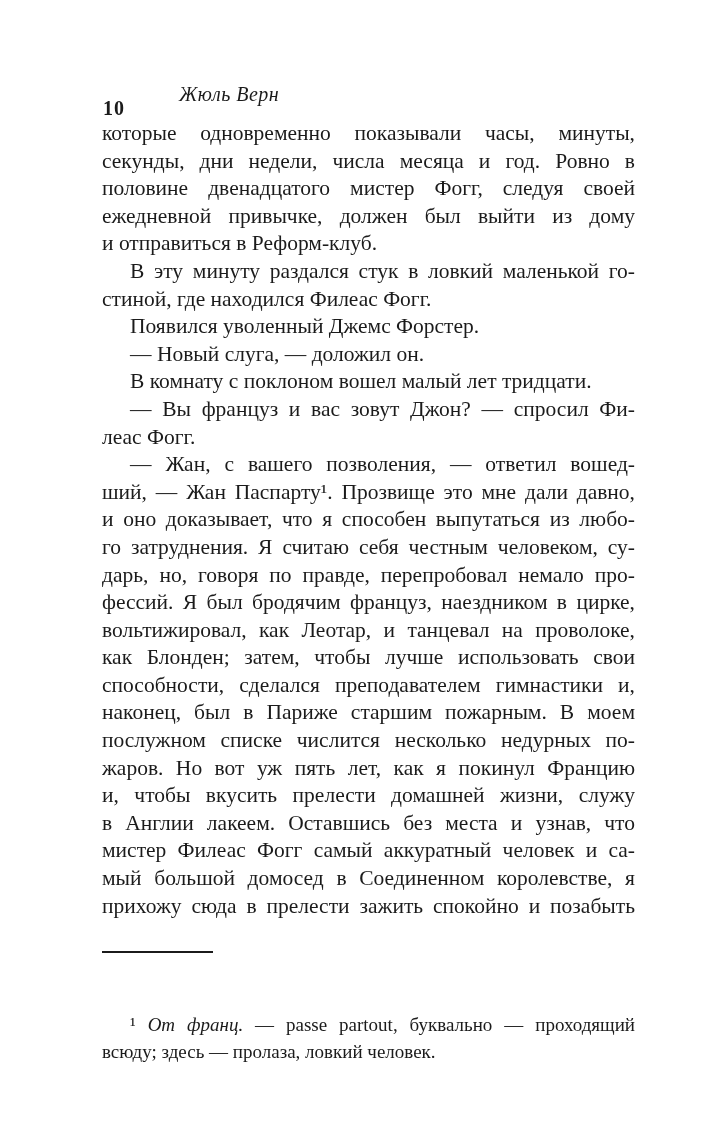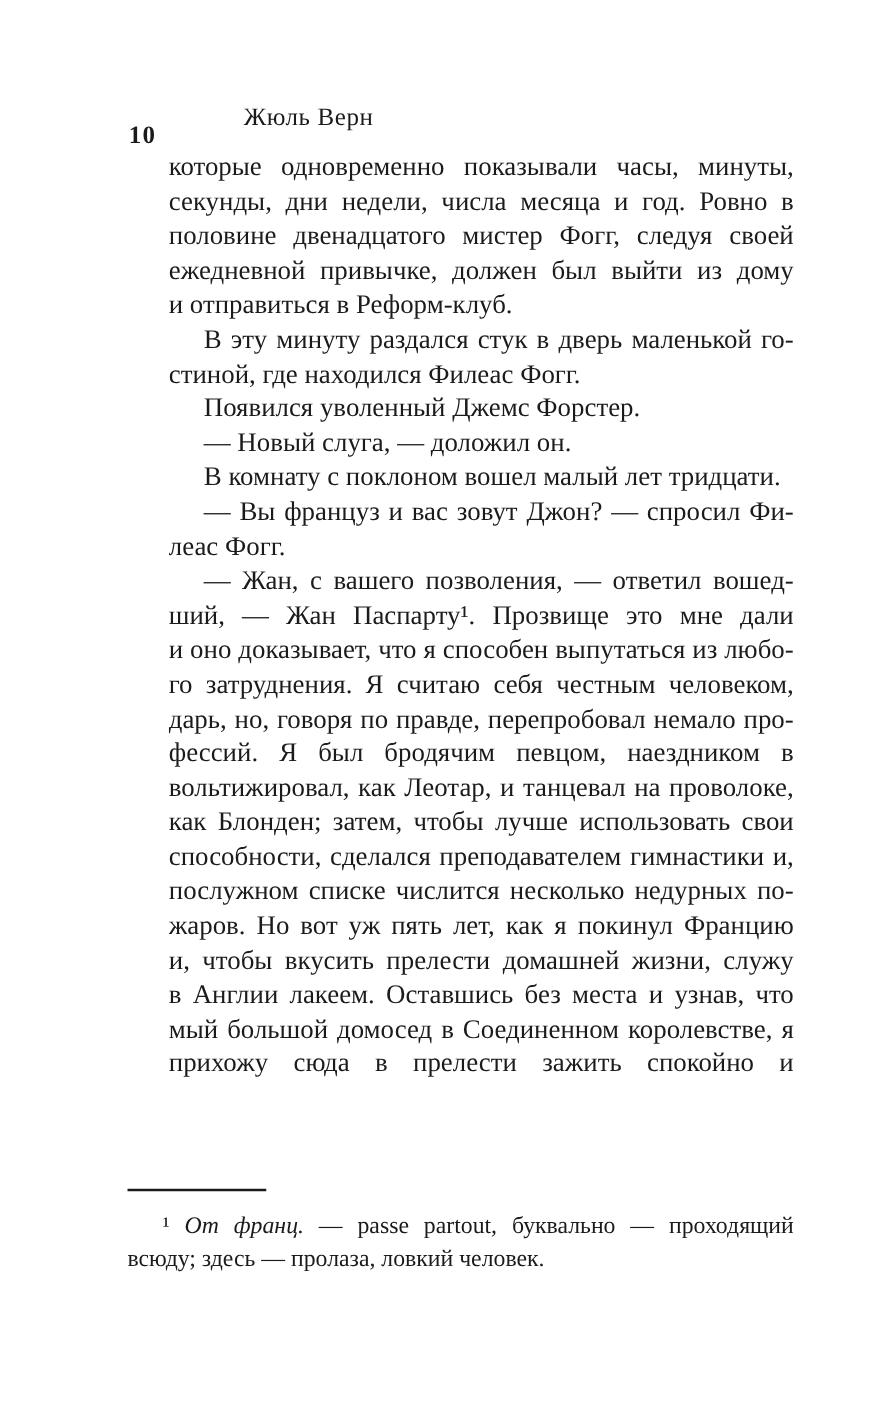--- a/index.html
+++ b/index.html
@@ -26,37 +26,37 @@
   }
   .page-number {
     position: absolute;
     left: 0;
     top: 14px;
     font-weight: 700;
     letter-spacing: 1px;
   }
   .running-title {
     position: absolute;
-    left: 92px;
+    left: 76px;
     top: 0;
+    font-style: italic;
     letter-spacing: 0.5px;
   }
   .body-text {
     position: absolute;
     left: 102px;
     top: 120px;
     width: 533px;
     font-size: 21.5px;
   }
   .ln {
     height: 27.6px;
     line-height: 27.6px;
     overflow: hidden;
     text-align: justify;
-    margin-left: 33px;
   }
   .ln.j::after {
     content: "";
     display: inline-block;
     width: 100%;
     height: 0;
   }
   .ln.last {
     text-align: left;
   }
@@ -78,20 +78,21 @@
     width: 533px;
     font-size: 19px;
   }
   .fn-line {
     height: 26.5px;
     line-height: 26.5px;
     overflow: hidden;
   }
   .fn-line.j {
     text-align: justify;
+    margin-top: 44px;
   }
   .fn-line.j::after {
     content: "";
     display: inline-block;
     width: 100%;
     height: 0;
   }
   .fn-term {
     font-style: italic;
   }
@@ -103,40 +104,42 @@
   <span class="page-number">10</span>
   <span class="running-title">Жюль Верн</span>
 </div>
 
 <div class="body-text">
     <div class="ln j">которые одновременно показывали часы, минуты,</div>
     <div class="ln j">секунды, дни недели, числа месяца и год. Ровно в</div>
     <div class="ln j">половине двенадцатого мистер Фогг, следуя своей</div>
     <div class="ln j">ежедневной привычке, должен был выйти из дому</div>
     <div class="ln last">и отправиться в Реформ-клуб.</div>
-    <div class="ln j ind">В эту минуту раздался стук в дверь маленькой го-</div>
+    <div class="ln j ind">В эту минуту раздался стук в ловкий маленькой го-</div>
     <div class="ln last">стиной, где находился Филеас Фогг.</div>
     <div class="ln last ind">Появился уволенный Джемс Форстер.</div>
     <div class="ln last ind">— Новый слуга, — доложил он.</div>
     <div class="ln last ind">В комнату с поклоном вошел малый лет тридцати.</div>
     <div class="ln j ind">— Вы француз и вас зовут Джон? — спросил Фи-</div>
     <div class="ln last">леас Фогг.</div>
     <div class="ln j ind">— Жан, с вашего позволения, — ответил вошед-</div>
     <div class="ln j">ший, — Жан Паспарту¹. Прозвище это мне дали давно,</div>
     <div class="ln j">и оно доказывает, что я способен выпутаться из любо-</div>
     <div class="ln j">го затруднения. Я считаю себя честным человеком, су-</div>
     <div class="ln j">дарь, но, говоря по правде, перепробовал немало про-</div>
-    <div class="ln j">фессий. Я был бродячим певцом, наездником в правде,</div>
+    <div class="ln j">фессий. Я был бродячим француз, наездником в цирке,</div>
     <div class="ln j">вольтижировал, как Леотар, и танцевал на проволоке,</div>
     <div class="ln j">как Блонден; затем, чтобы лучше использовать свои</div>
     <div class="ln j">способности, сделался преподавателем гимнастики и,</div>
+    <div class="ln j">наконец, был в Париже старшим пожарным. В моем</div>
     <div class="ln j">послужном списке числится несколько недурных по-</div>
     <div class="ln j">жаров. Но вот уж пять лет, как я покинул Францию</div>
     <div class="ln j">и, чтобы вкусить прелести домашней жизни, служу</div>
     <div class="ln j">в Англии лакеем. Оставшись без места и узнав, что</div>
+    <div class="ln j">мистер Филеас Фогг самый аккуратный человек и са-</div>
     <div class="ln j">мый большой домосед в Соединенном королевстве, я</div>
     <div class="ln j">прихожу сюда в прелести зажить спокойно и позабыть</div>
   </div>
 
 <div class="footnote-separator"></div>
 
 <div class="footnote">
   <div class="fn-line j ind"><span>¹</span> <span class="fn-term">От франц.</span> <span>— passe partout, буквально — проходящий</span></div>
   <div class="fn-line last">всюду; здесь — пролаза, ловкий человек.</div>
 </div>

